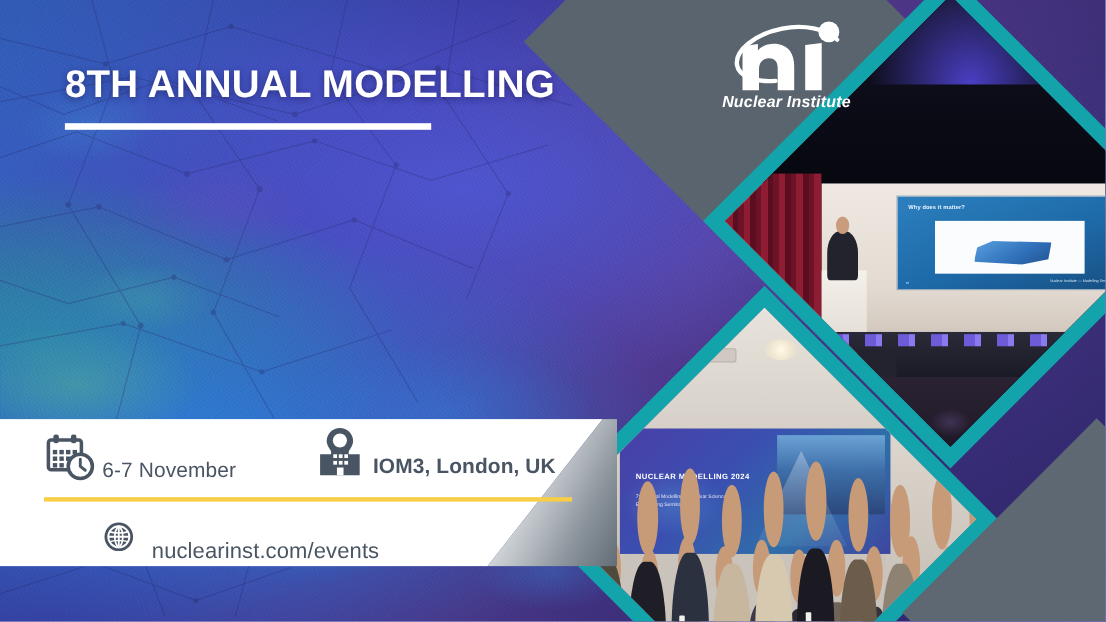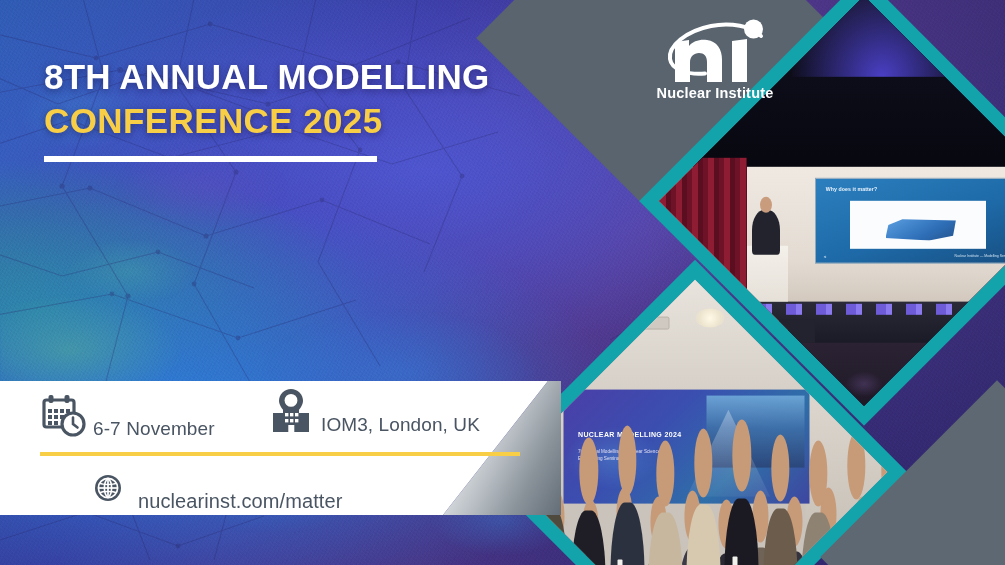--- a/index.html
+++ b/index.html
@@ -65,21 +65,21 @@
     left: 530px; top: -92px;
     width: 260px; height: 260px;
     background: #59646F;
     transform: rotate(45deg);
   }
   .logo-wrap {
     position: absolute;
     left: 640px; top: 18px;
     width: 150px; height: 100px;
     display: flex; flex-direction: column;
-    align-items: center; justify-content: flex-start;
+    align-items: center; justify-content: flex-start; font-style: italic;
   }
   .logo-mark { width: 108px; height: 66px; display:block; }
   .logo-word {
     color: #FFFFFF;
     font-size: 14.5px;
     font-weight: bold;
     letter-spacing: .2px;
     margin-top: 1px;
     white-space: nowrap;
   }
@@ -279,21 +279,21 @@
     position: absolute;
     left: 872px; top: 432px;
     width: 250px; height: 250px;
     background: #5E6872;
     transform: rotate(45deg);
   }
 
   
   .title-block {
     position: absolute;
-    left: 44px; top: 55px;
+    left: 59px; top: 55px;
     width: 520px;
   }
   .title-line {
     color: #FFFFFF;
     font-size: 35px;
     font-weight: bold;
     line-height: 44px;
     letter-spacing: .2px;
     text-shadow: 0 2px 7px rgba(20,14,60,.45);
     white-space: nowrap;
@@ -327,21 +327,21 @@
     width: 118px; height: 134px;
     background: linear-gradient(118deg, #FFFFFF 0%, #E9EBED 26%, #B6BCC2 52%, #8A939A 74%, #636D77 100%);
     clip-path: polygon(105px 0, 118px 0, 118px 134px, 0 134px);
   }
 
   .info-row {
     position: absolute;
     display: flex; align-items: center;
   }
   #info-date { left: 40px; top: 390px; }
-  #info-venue { left: 269px; top: 386px; }
+  #info-venue { left: 287px; top: 386px; font-weight: bold; }
   #info-web  { left: 92px; top: 462px; }
 
   .info-text {
     color: #4A5563;
     font-size: 19px;
     letter-spacing: .1px;
     white-space: nowrap;
     margin-top: 28px;
   }
   #info-web .info-text { font-size: 20px; }
@@ -512,21 +512,20 @@
         <circle cx="185" cy="22" r="19" fill="#FFFFFF"></circle>
 
         <path d="M200 36 C182 16 138 8 100 16 C50 26 14 56 18 82 C21 103 52 114 88 111" stroke="#FFFFFF" stroke-width="8" stroke-linecap="round" fill="none"></path>
       </svg>
     </span>
     <div class="logo-word">Nuclear Institute</div>
   </div>
 
   <div class="title-block">
     <div class="title-line">8TH ANNUAL MODELLING</div>
-    <div class="title-accent">CONFERENCE 2025</div>
     <div class="title-rule"></div>
   </div>
 
   <div class="info-panel"></div>
   <div class="info-taper"></div>
 
   <div class="info-row" id="info-date">
     <span class="icon-box" id="icon-date-box">
       <svg width="46" height="46" viewBox="0 0 46 46" fill="none">
         <rect x="3" y="8" width="30" height="27" rx="2.5" stroke="#4A5563" stroke-width="3.2" fill="none"></rect>
@@ -577,16 +576,16 @@
       <svg width="30" height="30" viewBox="0 0 30 30" fill="none">
         <circle cx="15" cy="15" r="13" fill="#4A5563"></circle>
         <circle cx="15" cy="15" r="9.6" fill="none" stroke="#FFFFFF" stroke-width="1.7"></circle>
         <path d="M15 5.4 L15 24.6" stroke="#FFFFFF" stroke-width="1.7"></path>
         <path d="M5.4 15 L24.6 15" stroke="#FFFFFF" stroke-width="1.7"></path>
         <path d="M15 5.4 C10.2 9 10.2 21 15 24.6 C19.8 21 19.8 9 15 5.4 Z" fill="none" stroke="#FFFFFF" stroke-width="1.6"></path>
         <path d="M6.6 10.2 C10 12 20 12 23.4 10.2" fill="none" stroke="#FFFFFF" stroke-width="1.4"></path>
         <path d="M6.6 19.8 C10 18 20 18 23.4 19.8" fill="none" stroke="#FFFFFF" stroke-width="1.4"></path>
       </svg>
     </span>
-    <span class="info-text">nuclearinst.com/matter</span>
+    <span class="info-text">nuclearinst.com/events</span>
   </div>
 
 </div>
 
 </body></html>

